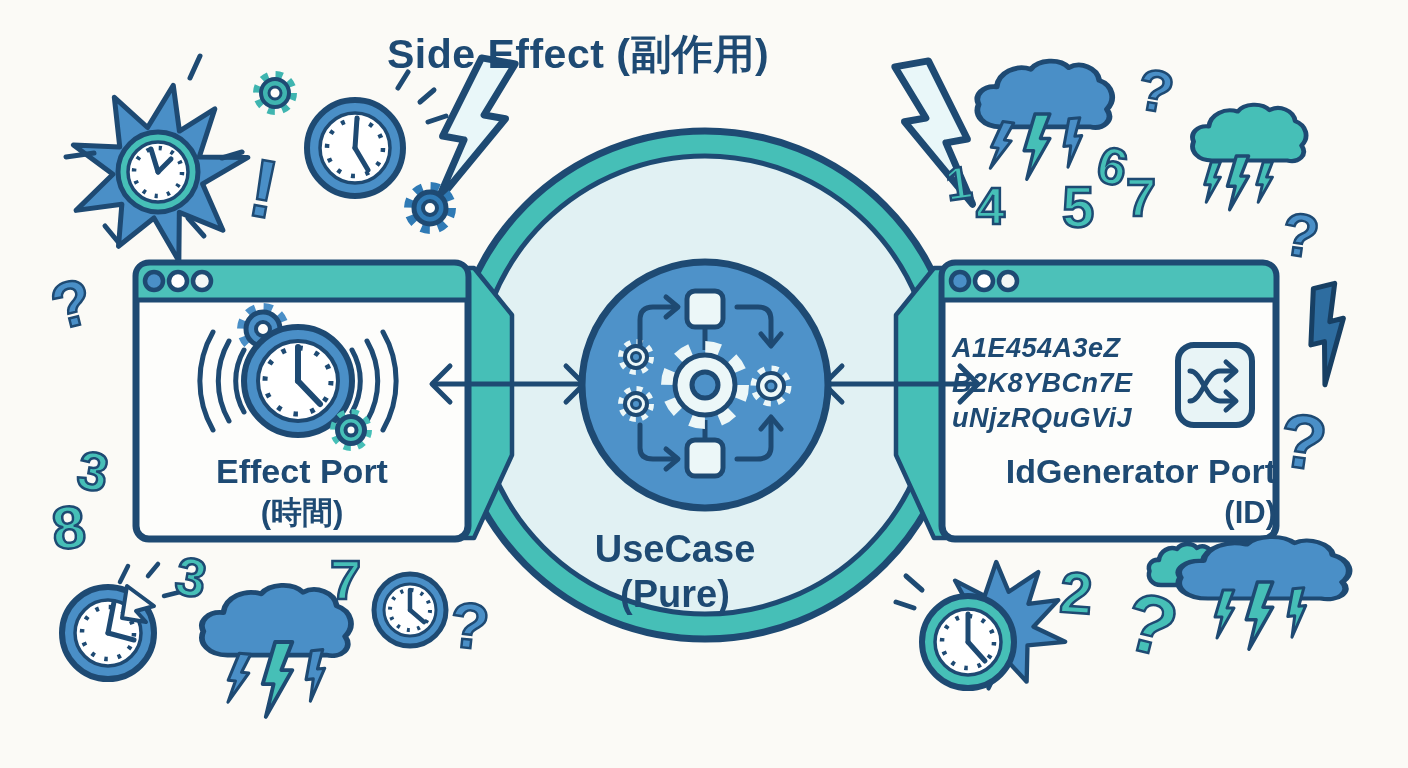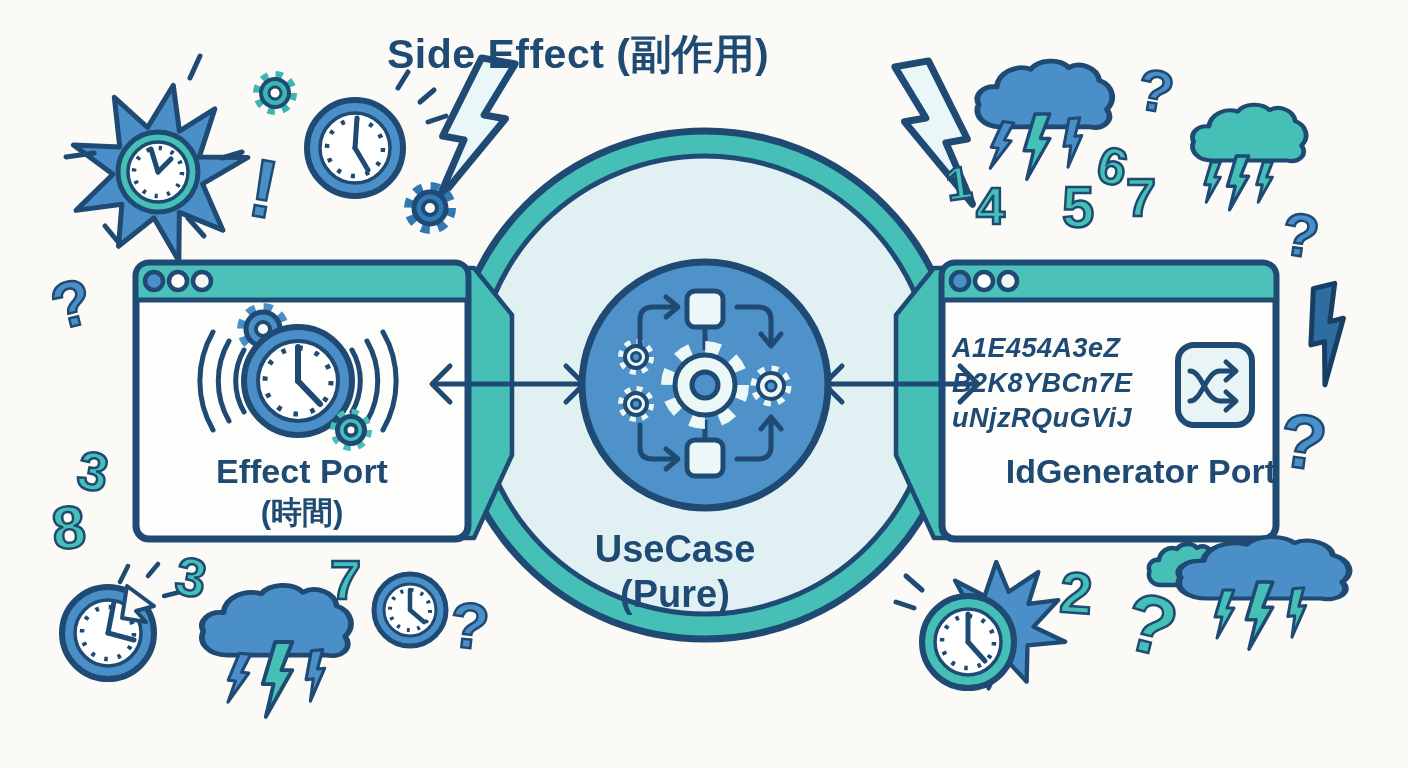--- a/index.html
+++ b/index.html
@@ -252,20 +252,21 @@
 
 <div id="title" class="txt">Side Effect (副作用)</div>
 
 <div id="clock-label" class="txt center-text win-label">
   <div class="l1">Effect Port</div>
   <div class="l2">(時間)</div>
 </div>
 
 <div id="idgen-label" class="txt center-text win-label">
   <div class="l1">IdGenerator Port</div>
+  <div class="l2">(ID)</div>
 </div>
 
 <div id="id-lines" class="txt">
   <div>A1E454A3eZ</div>
   <div>B2K8YBCn7E</div>
   <div>uNjzRQuGViJ</div>
 </div>
 
 <div id="usecase-label" class="txt center-text">
   <div>UseCase</div>

